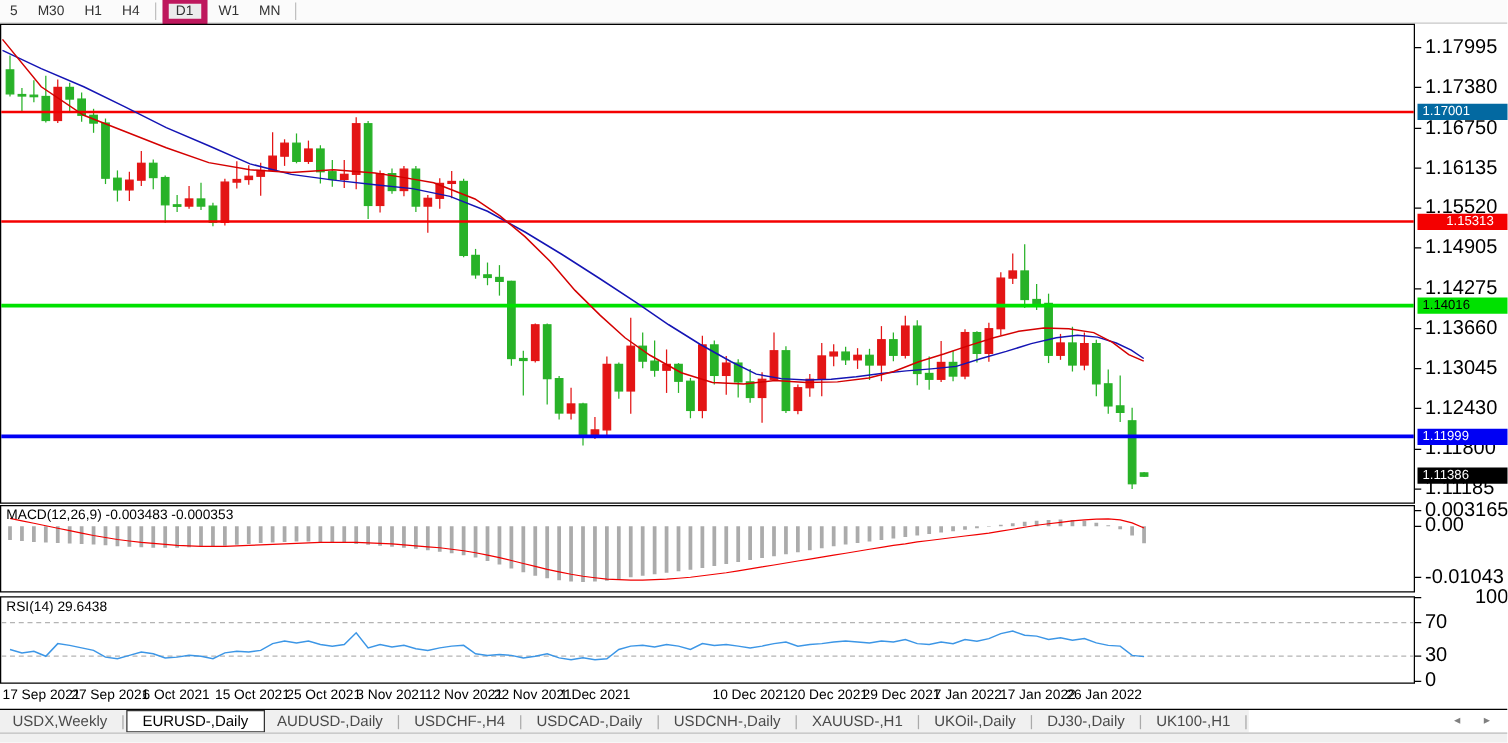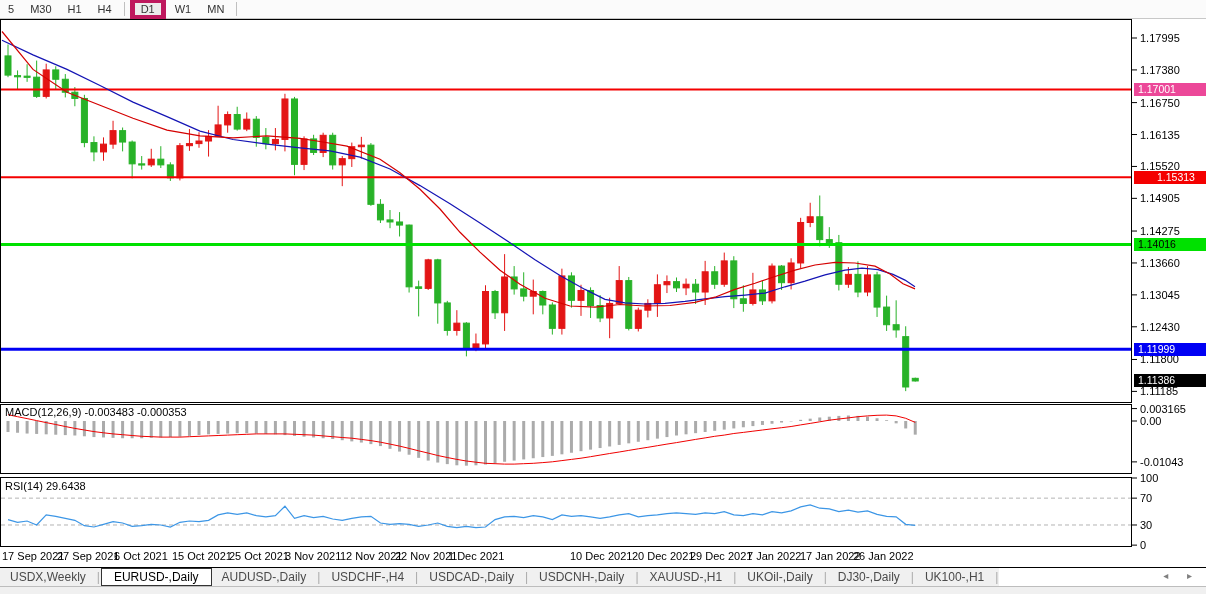--- a/index.html
+++ b/index.html
@@ -12,21 +12,21 @@
   .tf-btn.active{background:#ececec;border:5px solid #be185d;padding:0 6px;}
   .tf-sep{width:1px;height:14px;background:#c0c0c0;margin:0 4px;}
   
   #chart-svg{position:absolute;left:0;top:0;}
   
   .pane-label{position:absolute;font-size:11px;color:#000;white-space:nowrap;}
   #main-title{left:6px;top:23px;font-weight:bold;font-size:11.5px;}
   #main-title .tri{font-size:9px;margin-right:3px;}
   #main-title span{margin-right:4px;}
   
-  .ax-label{position:absolute;left:1140px;font-size:11px;color:#000;line-height:12px;white-space:nowrap;}
+  .ax-label{position:absolute;left:1140px;font-size:16px;color:#000;line-height:12px;white-space:nowrap;}
   .ax-badge{position:absolute;left:1134px;width:69px;height:13px;font-size:10.5px;line-height:13px;
     padding-left:4px;white-space:nowrap;}
   .time-label{position:absolute;top:550px;font-size:11px;color:#000;white-space:nowrap;}
   
   #tabline{position:absolute;left:0;top:567px;width:1206px;height:1px;background:#000;}
   #tabbar{position:absolute;left:0;top:568px;width:999px;height:18px;background:#f0f0f0;
     display:flex;align-items:center;font-size:12px;color:#4a4a4a;}
   .tab{padding:1px 10px;white-space:nowrap;cursor:default;}
   .tab.active{background:#fff;border:1px solid #333;border-top-width:1px;color:#000;padding:1px 12px;margin-top:-1px;}
   .tab-sep{color:#aaa;margin:0 1px;}
@@ -395,29 +395,29 @@
       <div class="ax-label" style="top: 96.6082px;">1.16750</div>
       <div class="ax-label" style="top: 128.523px;">1.16135</div>
       <div class="ax-label" style="top: 160.438px;">1.15520</div>
       <div class="ax-label" style="top: 192.353px;">1.14905</div>
       <div class="ax-label" style="top: 225.046px;">1.14275</div>
       <div class="ax-label" style="top: 256.961px;">1.13660</div>
       <div class="ax-label" style="top: 288.876px;">1.13045</div>
       <div class="ax-label" style="top: 320.791px;">1.12430</div>
       <div class="ax-label" style="top: 353.484px;">1.11800</div>
       <div class="ax-label" style="top: 385.399px;">1.11185</div>
-      <div class="ax-badge" style="top: 83.0828px; background: #ec4899; color: rgb(255, 255, 255);">1.17001</div>
+      <div class="ax-badge" style="top: 83.0828px; background: #0369a1; color: rgb(255, 255, 255);">1.17001</div>
       <div class="ax-badge" style="top: 170.68px; background: rgb(244, 0, 0); color: rgb(255, 255, 255); padding-left: 23px;">1.15313</div>
       <div class="ax-badge" style="top: 237.987px; background: rgb(0, 225, 0); color: rgb(0, 0, 0);">1.14016</div>
       <div class="ax-badge" style="top: 342.657px; background: rgb(0, 0, 244); color: rgb(255, 255, 255);">1.11999</div>
       <div class="ax-badge" style="top: 374.468px; background: rgb(0, 0, 0); color: rgb(255, 255, 255);">1.11386</div>
       <div class="ax-label" style="top: 402.593px;">0.003165</div>
       <div class="ax-label" style="top: 415px;">0.00</div>
       <div class="ax-label" style="top: 455.886px;">-0.01043</div>
-      <div class="ax-label" style="top: 472px;">100</div>
+      <div class="ax-label" style="top: 472px; margin-left: 40px;">100</div>
       <div class="ax-label" style="top: 492.142px;">70</div>
       <div class="ax-label" style="top: 518.998px;">30</div>
       <div class="ax-label" style="top: 539.14px;">0</div>
       <div class="time-label" style="left: 2px;">17 Sep 2021</div>
       <div class="time-label" style="left: 57px;">27 Sep 2021</div>
       <div class="time-label" style="left: 114px;">6 Oct 2021</div>
       <div class="time-label" style="left: 172px;">15 Oct 2021</div>
       <div class="time-label" style="left: 229px;">25 Oct 2021</div>
       <div class="time-label" style="left: 285px;">3 Nov 2021</div>
       <div class="time-label" style="left: 340px;">12 Nov 2021</div>

